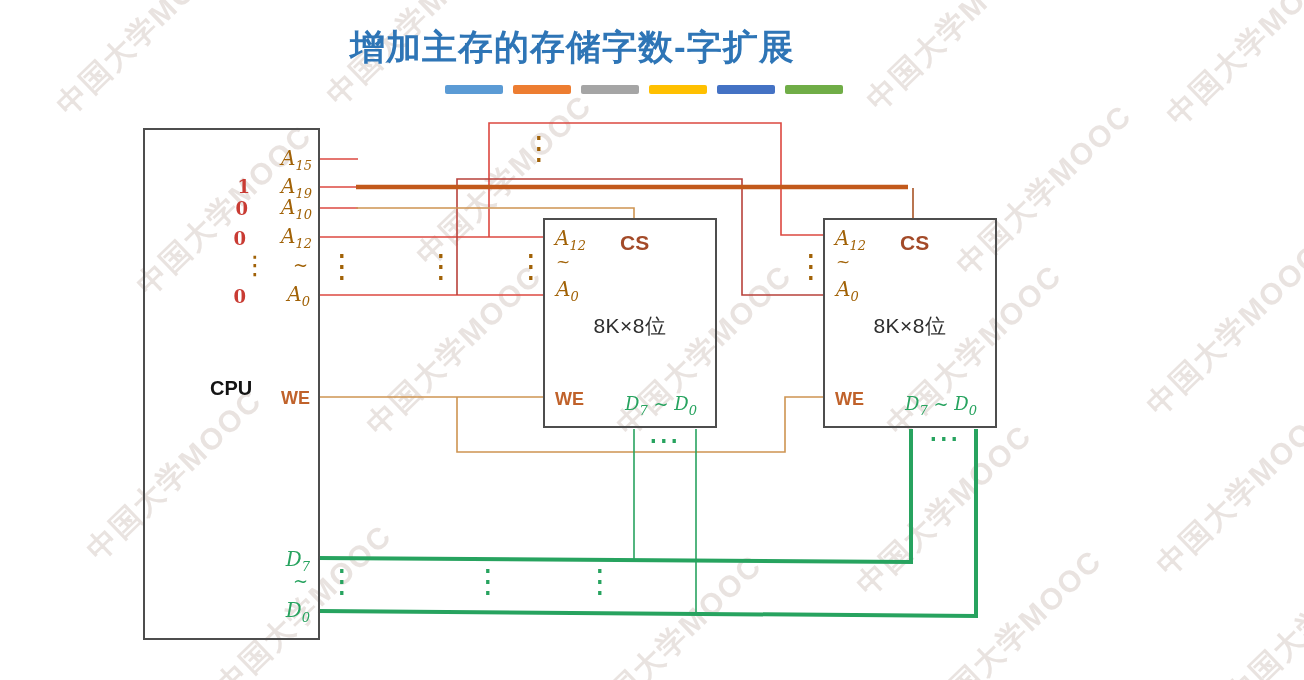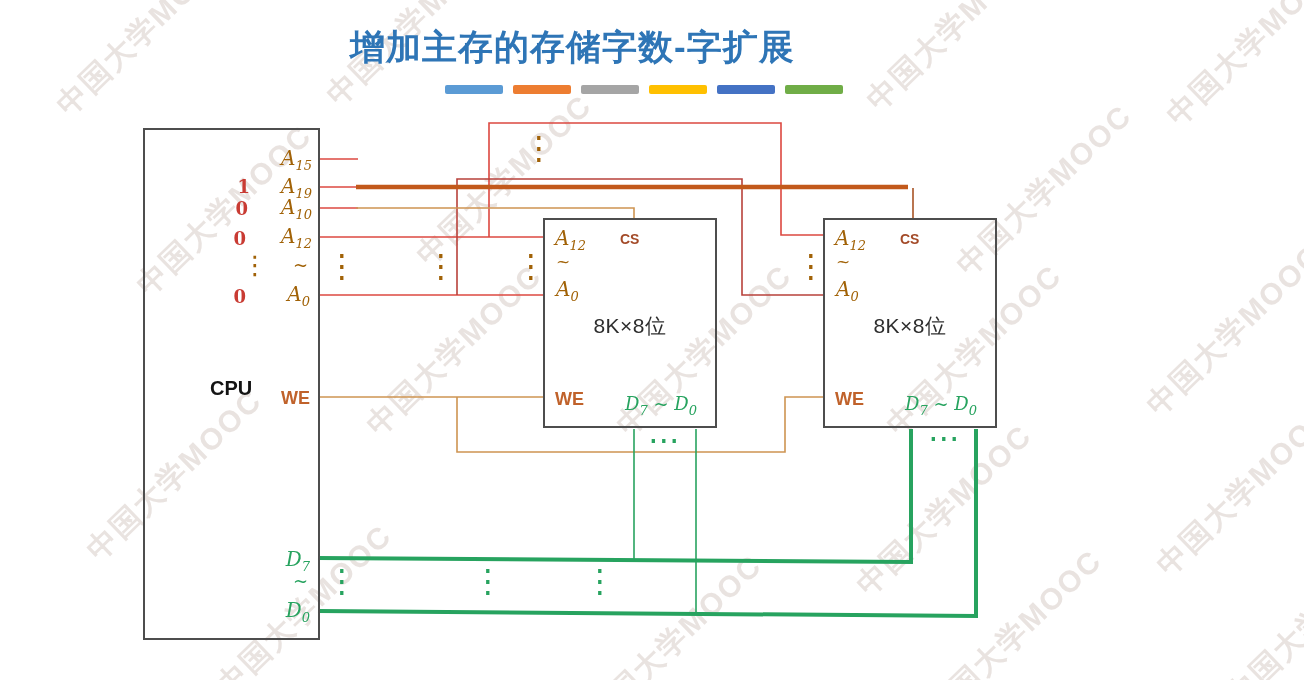--- a/index.html
+++ b/index.html
@@ -19,21 +19,21 @@
   .box{position:absolute;border:2px solid #4d4d4d;background:transparent;box-sizing:border-box;}
   .cpu-box{left:143px;top:128px;width:177px;height:512px;}
   .chip-box{width:174px;height:210px;top:218px;}
   .chip1{left:543px;} .chip2{left:823px;}
   
   .pin{position:absolute;font-family:"DejaVu Serif","Liberation Serif",serif;
        font-style:italic;font-size:20px;line-height:1.1;white-space:nowrap;}
   .pin sub{font-size:13px;font-style:italic;line-height:0;}
   .red{color:#a16207;} .green{color:#27A35F;}
   .we-lab{position:absolute;font-size:18px;font-weight:700;color:#C0622B;line-height:1;}
-  .cs-lab{position:absolute;font-size:14px;font-weight:600;color:#A34A28;line-height:1;
+  .cs-lab{position:absolute;font-size:21px;font-weight:600;color:#A34A28;line-height:1;
           font-family:"Liberation Sans",sans-serif;}
   .cap-lab{position:absolute;left:0;top:92px;width:100%;text-align:center;font-size:21px;
            color:#2e2e2e;letter-spacing:.5px;}
   .cpu-lab{position:absolute;left:210px;top:377px;font-size:20px;font-weight:600;color:#141414;}
   .val{position:absolute;font-family:"DejaVu Serif","Liberation Serif",serif;
        font-size:18px;font-weight:600;color:#C93B33;line-height:1.2;}
   .dots{position:absolute;font-size:32px;line-height:1;font-family:"DejaVu Sans",sans-serif;}
   .dots.small{font-size:26px;}
   svg.wires{position:absolute;left:0;top:0;}
 </style>

